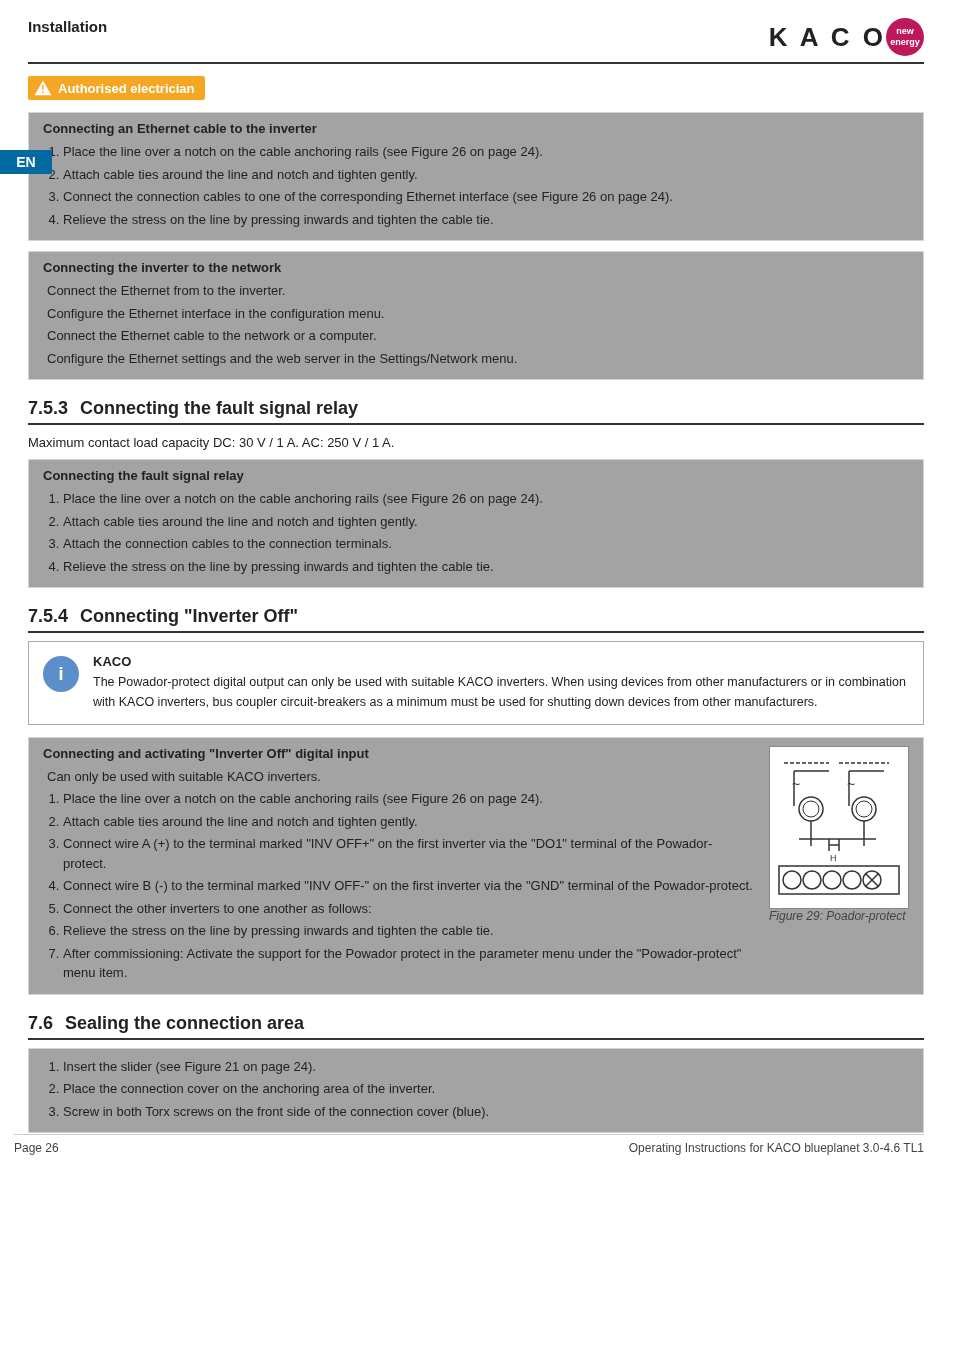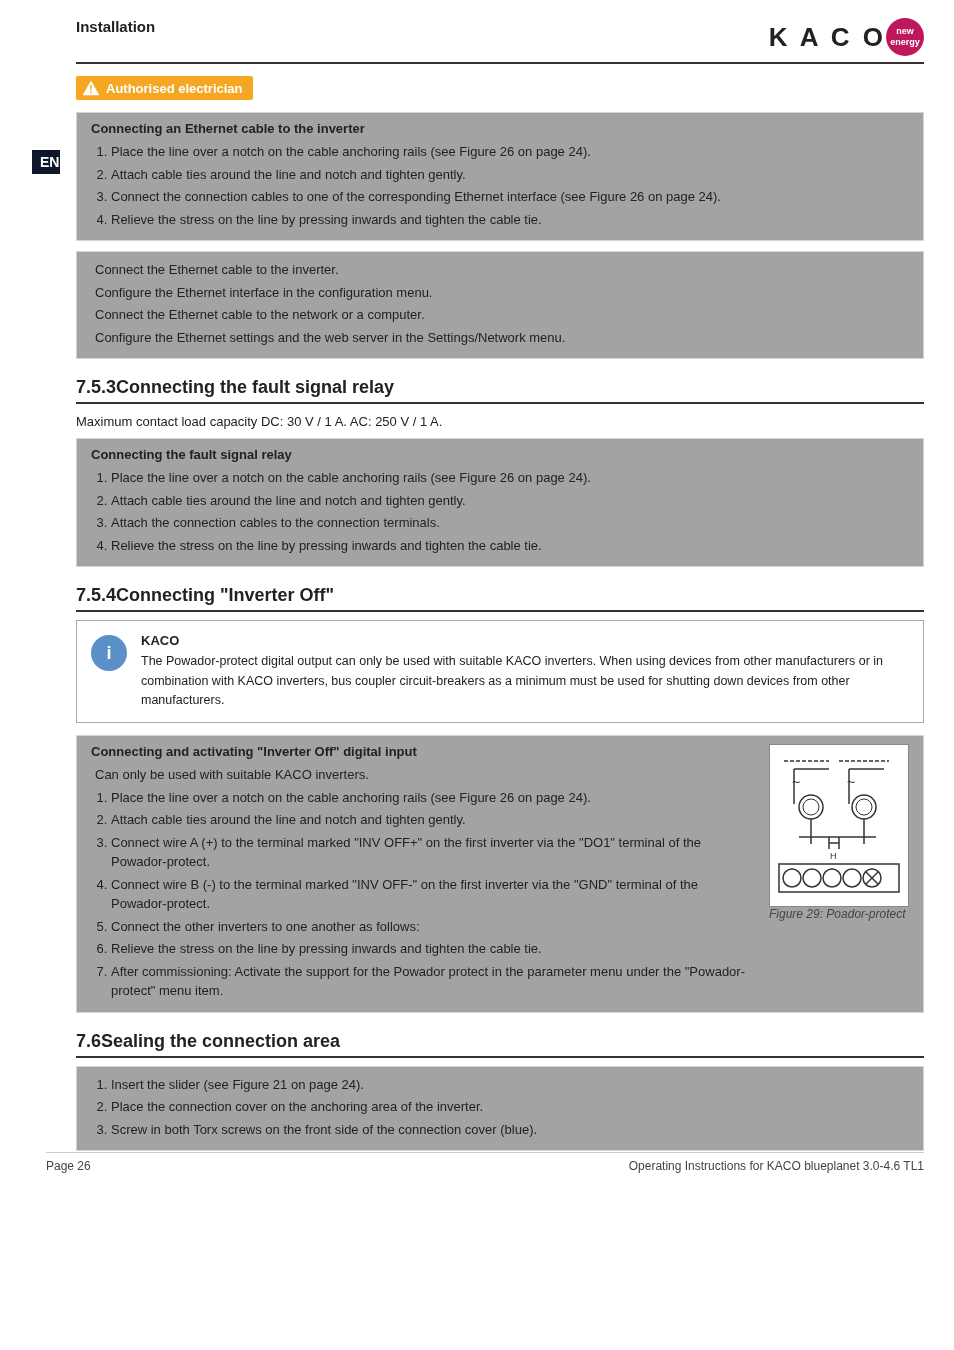--- a/index.html
+++ b/index.html
@@ -6,23 +6,22 @@
     body {
       font-family: Arial, Helvetica, sans-serif;
       font-size: 13px;
       color: #222;
       background: #fff;
       width: 954px;
       min-height: 1350px;
       position: relative;
     }
     .page {
-      padding: 18px 30px 30px 44px;
+      padding: 18px 30px 30px 28px;
       position: relative;
-      margin-left: 32px;
     }
     
     .header {
       display: flex;
       justify-content: space-between;
       align-items: flex-start;
       border-bottom: 2px solid #333;
       padding-bottom: 6px;
       margin-bottom: 12px;
     }
@@ -52,26 +51,26 @@
       font-size: 9px;
       font-weight: bold;
       text-align: center;
       line-height: 1.2;
     }
     
     .en-badge {
       position: absolute;
       left: 0;
       top: 150px;
-      background: #0f172a;
+      background: #0369a1;
       color: white;
       font-weight: bold;
       font-size: 14px;
       padding: 4px 8px;
-      width: 28px;
+      width: 52px;
       text-align: center;
     }
     
     .warning-badge {
       display: inline-flex;
       align-items: center;
       gap: 6px;
       background: #f5a623;
       color: #fff;
       font-weight: bold;
@@ -118,20 +117,21 @@
       font-size: 11px;
     }
     .bullet-arrow::before {
       content: '☞  ';
       font-size: 12px;
     }
     
     .h2-section {
       display: flex;
       align-items: baseline;
+      gap: 12px;
       margin: 18px 0 8px 0;
       border-bottom: 2px solid #333;
       padding-bottom: 4px;
     }
     .h2-num {
       font-size: 18px;
       font-weight: bold;
       color: #222;
       white-space: nowrap;
     }
@@ -251,22 +251,23 @@
     <ol>
       <li>Place the line over a notch on the cable anchoring rails (see Figure 26 on page 24).</li>
       <li>Attach cable ties around the line and notch and tighten gently.</li>
       <li>Connect the connection cables to one of the corresponding Ethernet interface (see Figure 26 on page 24).</li>
       <li>Relieve the stress on the line by pressing inwards and tighten the cable tie.</li>
     </ol>
   </div>
 
   
   <div class="section-block">
+    <div class="section-block-title">Connecting the inverter to the network</div>
     <ul>
-      <li class="bullet-circle">Connect the Ethernet cable to the inverter.</li>
+      <li class="bullet-circle">Connect the Ethernet from to the inverter.</li>
       <li class="bullet-circle">Configure the Ethernet interface in the configuration menu.</li>
       <li class="bullet-arrow">Connect the Ethernet cable to the network or a computer.</li>
       <li class="bullet-arrow">Configure the Ethernet settings and the web server in the Settings/Network menu.</li>
     </ul>
   </div>
 
   
   <div class="h2-section">
     <span class="h2-num">7.5.3</span>
     <span class="h2-title">Connecting the fault signal relay</span>

